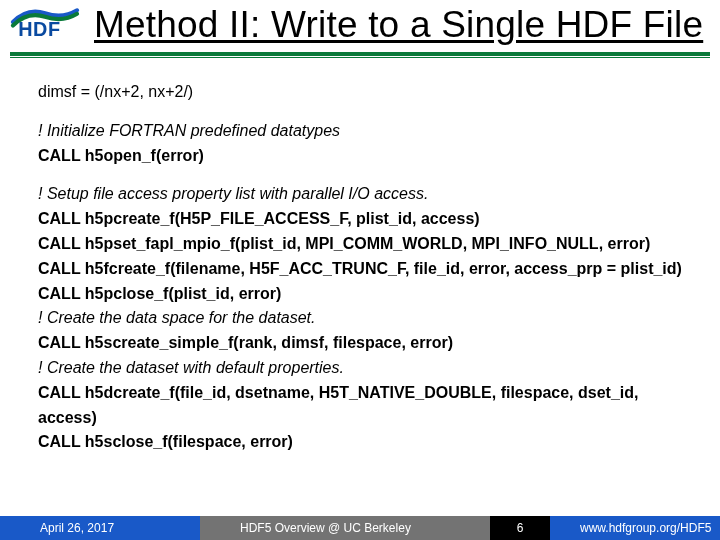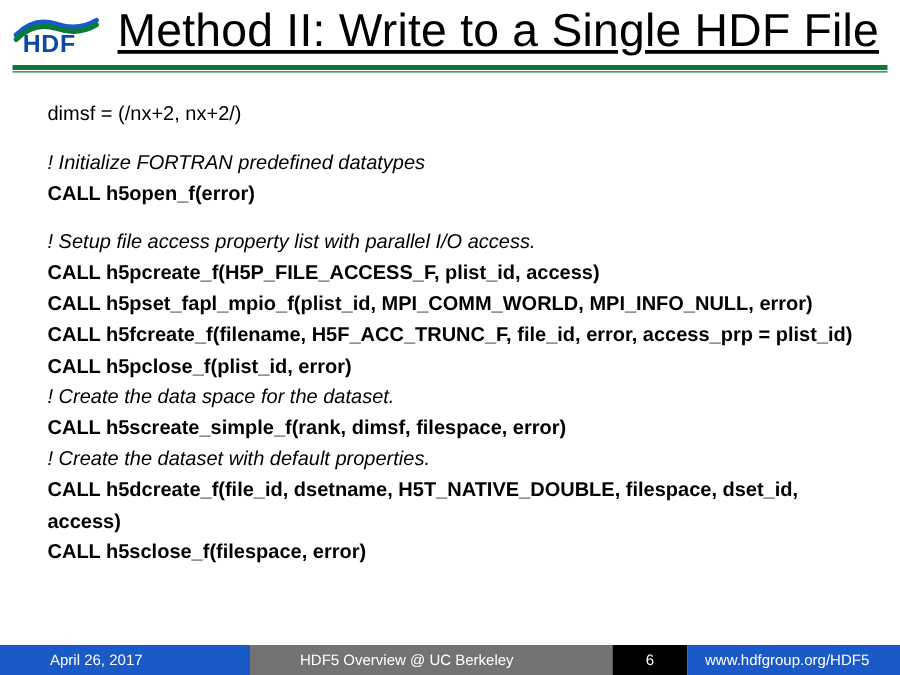--- a/index.html
+++ b/index.html
@@ -7,21 +7,21 @@
     padding: 0;
     width: 720px;
     height: 540px;
     background: #ffffff;
     font-family: Arial, Helvetica, sans-serif;
     overflow: hidden;
     position: relative;
   }
   .header {
     display: flex;
-    align-items: flex-end;
+    align-items: flex-start;
     padding: 4px 10px 0 10px;
   }
   .logo {
     display: flex;
     align-items: center;
     margin-right: 14px;
   }
   .logo svg {
     width: 70px;
     height: 36px;
@@ -98,21 +98,21 @@
     width: 60px;
     display: flex;
     align-items: center;
     justify-content: center;
   }
   .footer .seg-url {
     background: #1959c8;
     width: 170px;
     display: flex;
     align-items: center;
-    padding-left: 14px;
+    padding-left: 30px;
     box-sizing: border-box;
   }
 </style>
 </head>
 <body>
 
 <div class="header">
   <div class="logo">
     <svg viewBox="0 0 120 60">
       <path d="M5 30 Q 30 5 60 15 Q 90 25 115 10" stroke="#1959c8" stroke-width="7" fill="none" stroke-linecap="round"></path>

